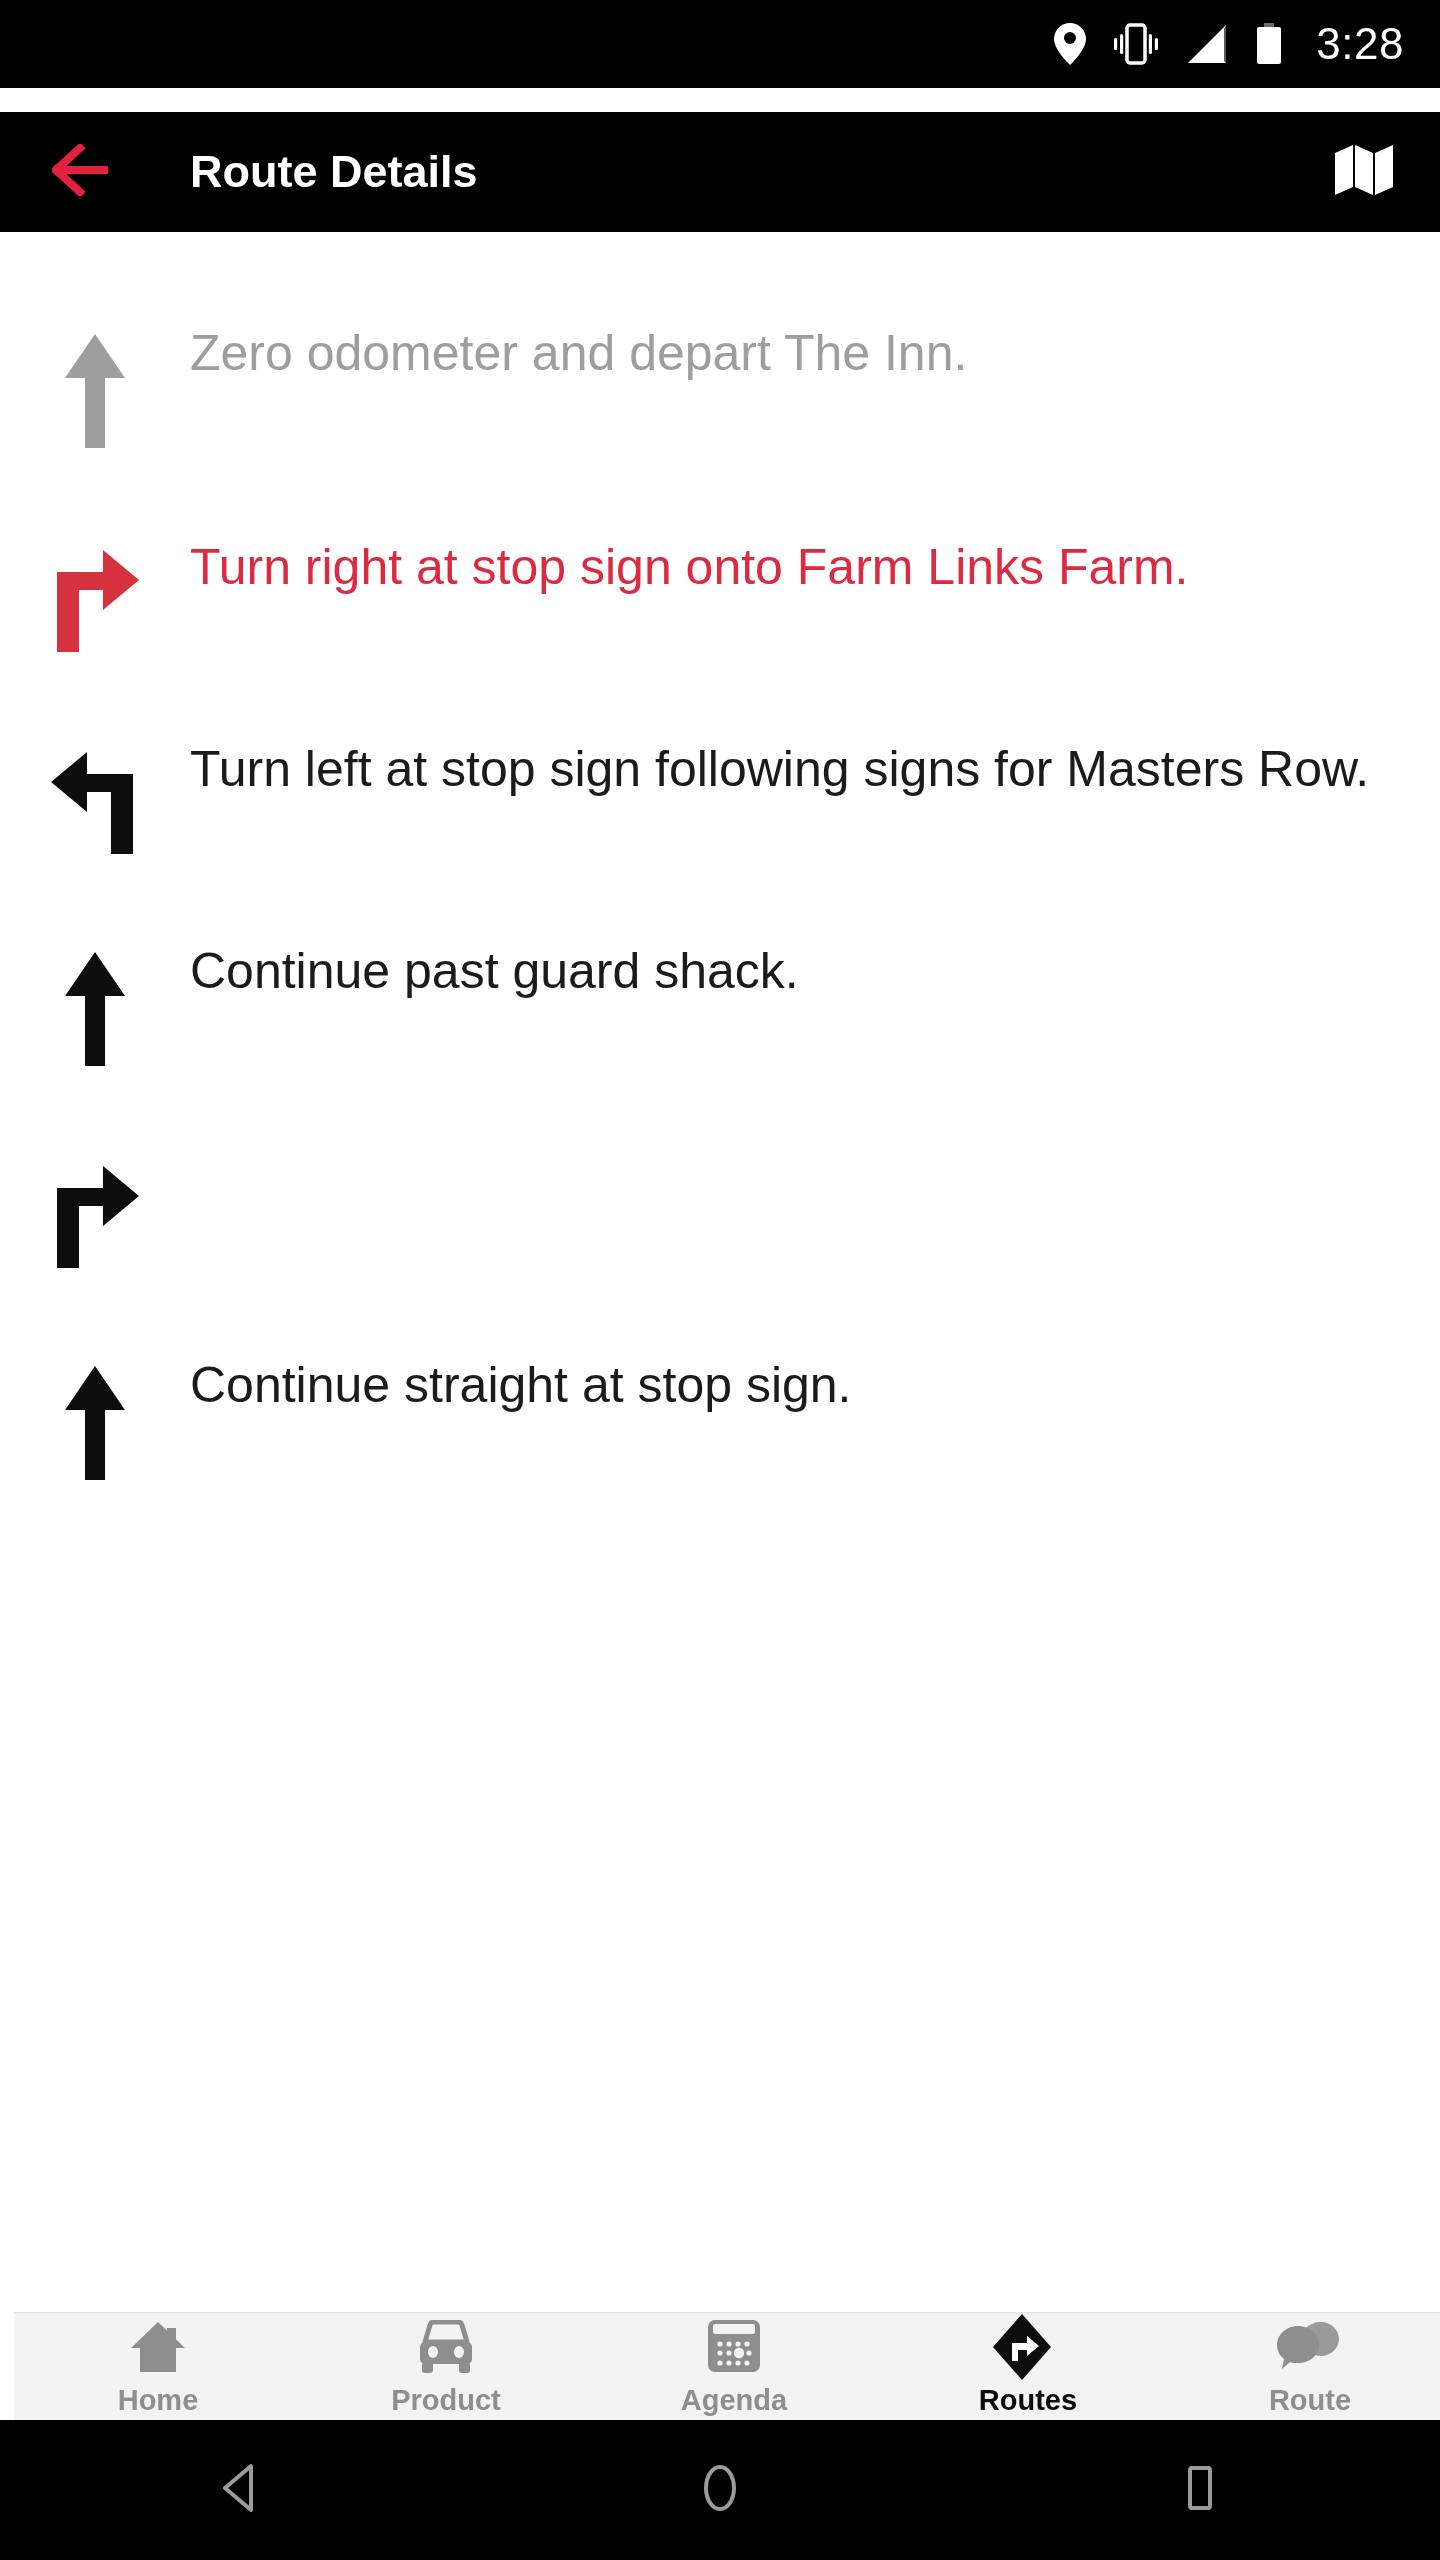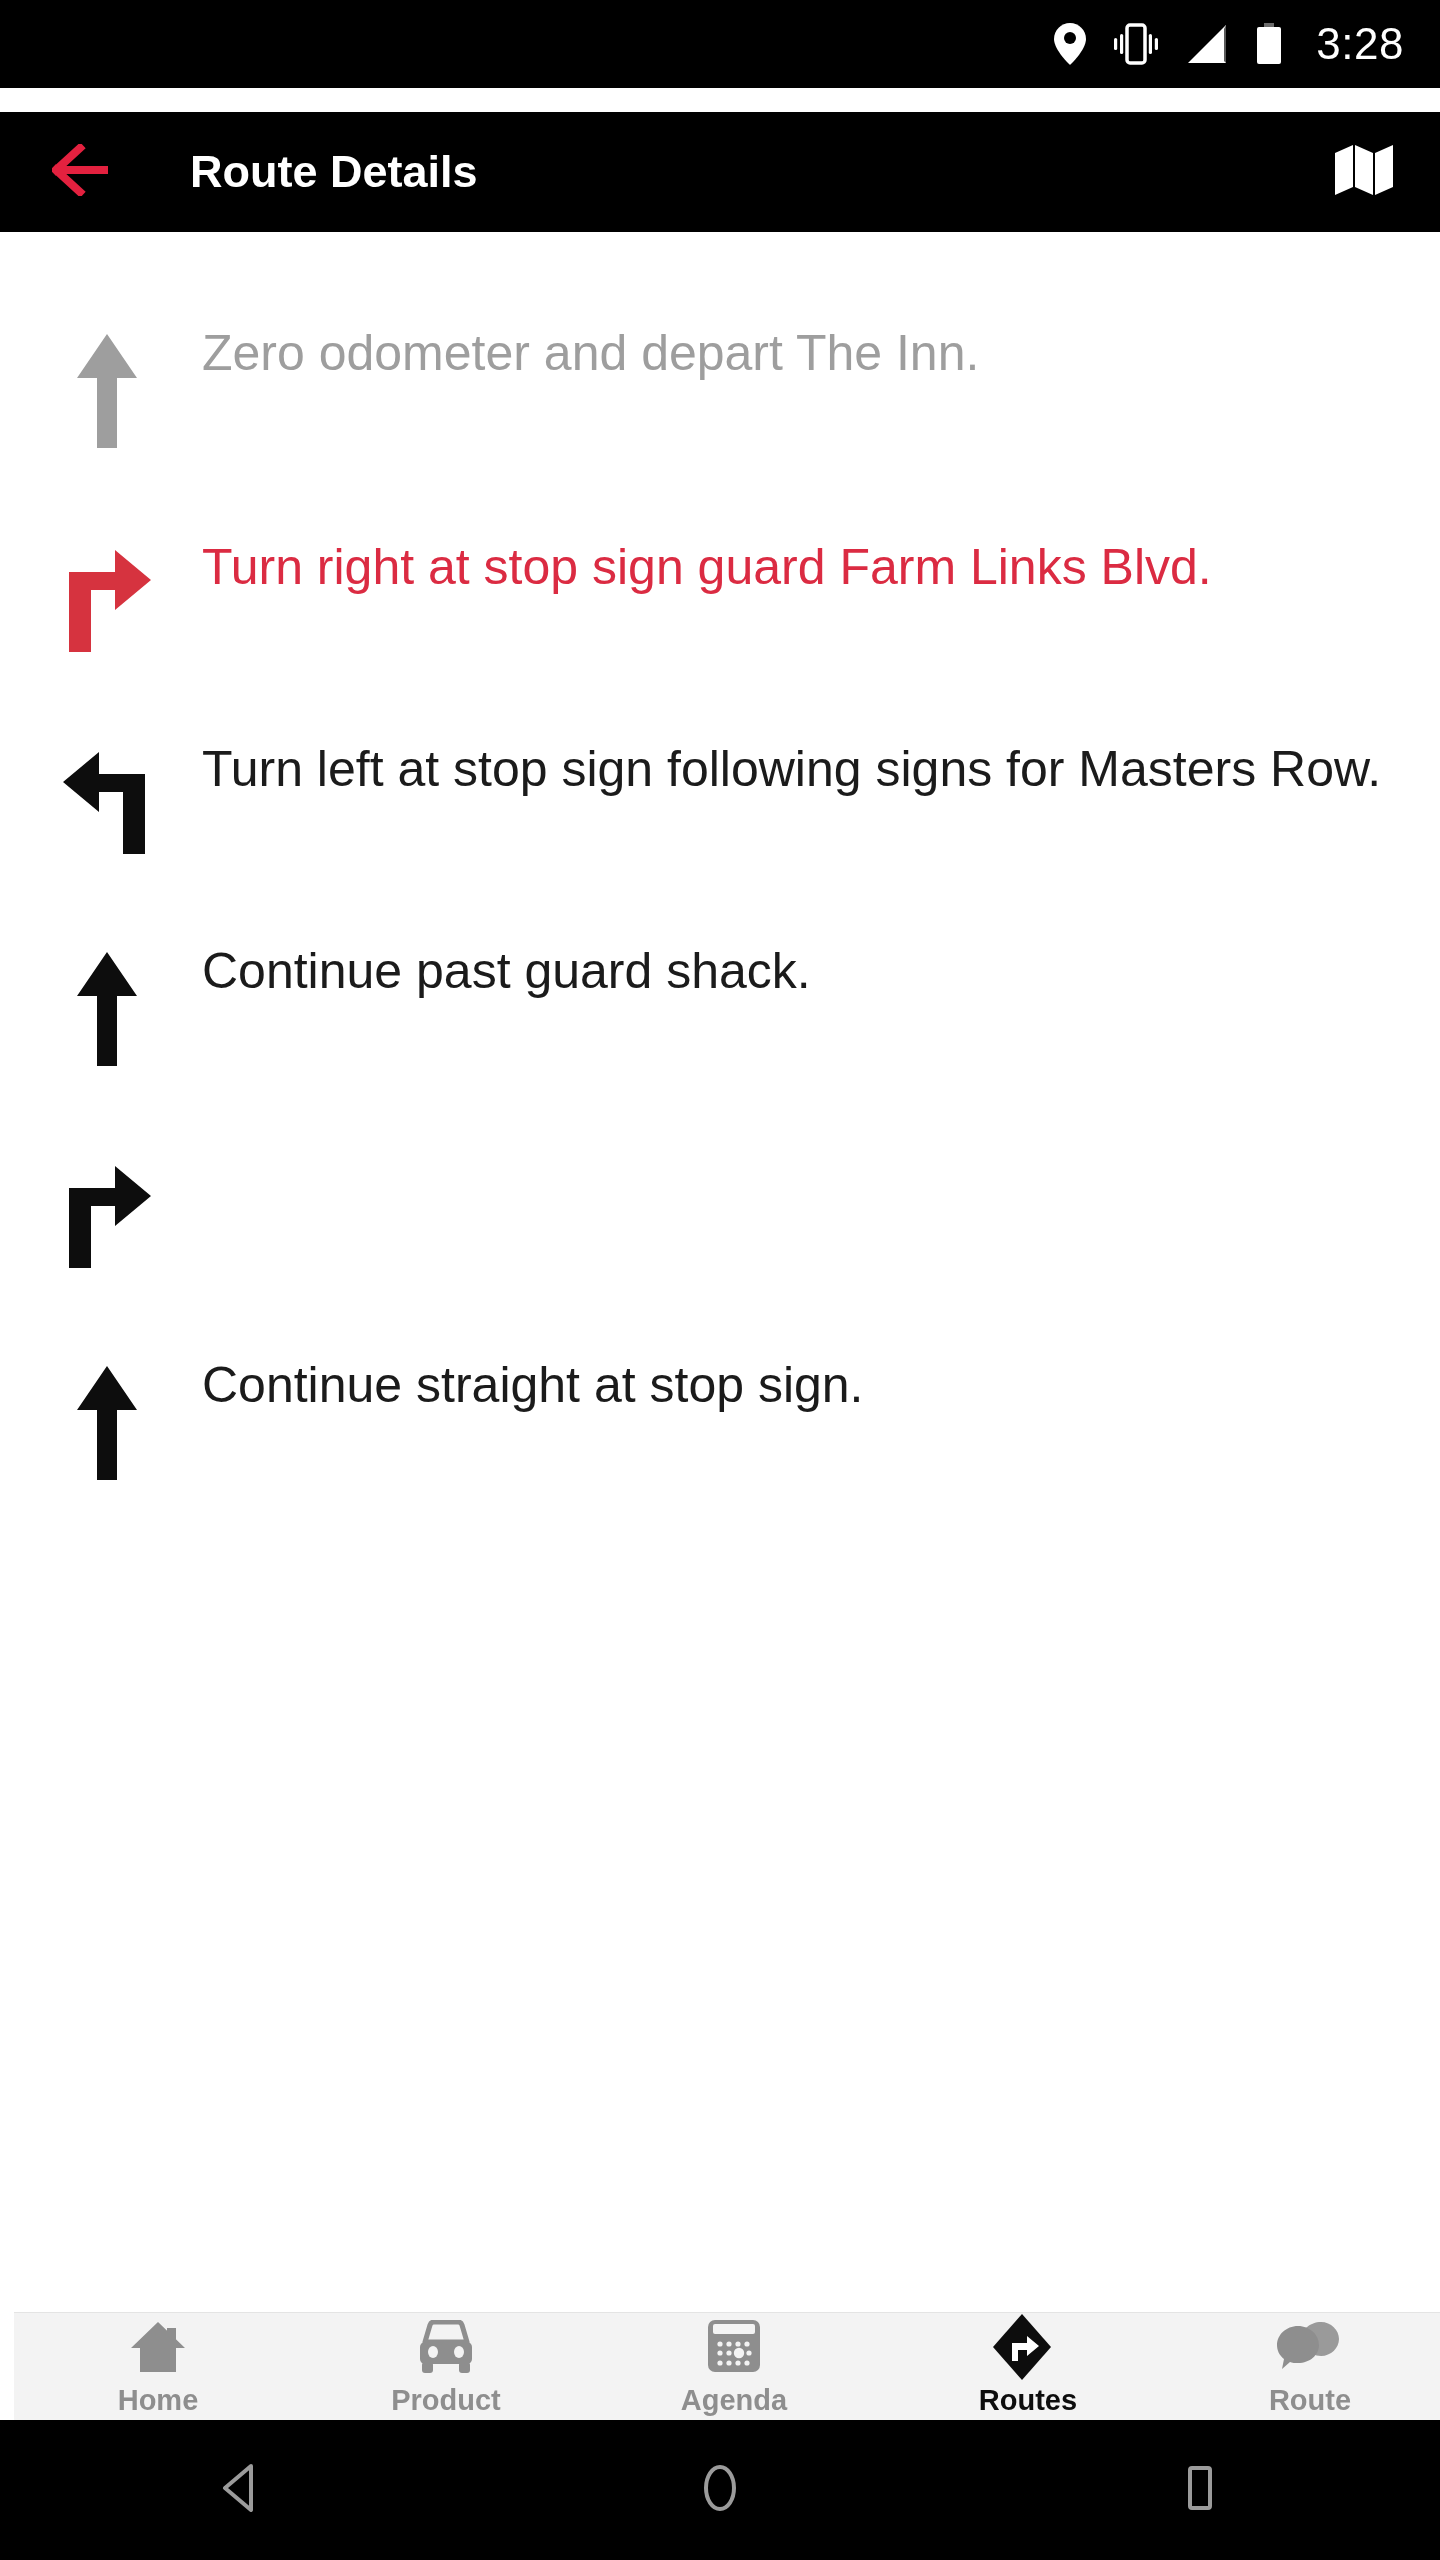--- a/index.html
+++ b/index.html
@@ -48,21 +48,21 @@
   
   .route-list {
     flex:1 1 auto;
     background:#ffffff;
     overflow:hidden;
     position:relative;
   }
   .route-item {
     display:flex;
     align-items:flex-start;
-    padding:0 40px 0 12px;
+    padding:0 40px 0 0;
     min-height:196px;
   }
   .route-icon-cell {
     flex:0 0 190px;
     display:flex; align-items:flex-start; justify-content:center;
     padding-top:46px;
   }
   .route-icon-cell svg { display:block; }
   .route-text {
     flex:1 1 auto;
@@ -177,21 +177,21 @@
     </div>
 
     <div class="route-item is-active" style="padding-top:48px;">
       <div class="route-icon-cell">
         <span>
           <svg width="96" height="108" viewBox="0 0 96 108">
             <path d="M10 106 L10 26 L56 26 L56 4 L92 34 L56 64 L56 44 L32 44 L32 106 Z" fill="#d6333f"></path>
           </svg>
         </span>
       </div>
-      <div class="route-text">Turn right at stop sign guard Farm Links Blvd.</div>
+      <div class="route-text">Turn right at stop sign onto Farm Links Farm.</div>
     </div>
 
     <div class="route-item" style="padding-top:48px;">
       <div class="route-icon-cell">
         <span>
           <svg width="96" height="108" viewBox="0 0 96 108">
             <path d="M86 106 L86 26 L40 26 L40 4 L4 34 L40 64 L40 44 L64 44 L64 106 Z" fill="#0d0d0d"></path>
           </svg>
         </span>
       </div>

